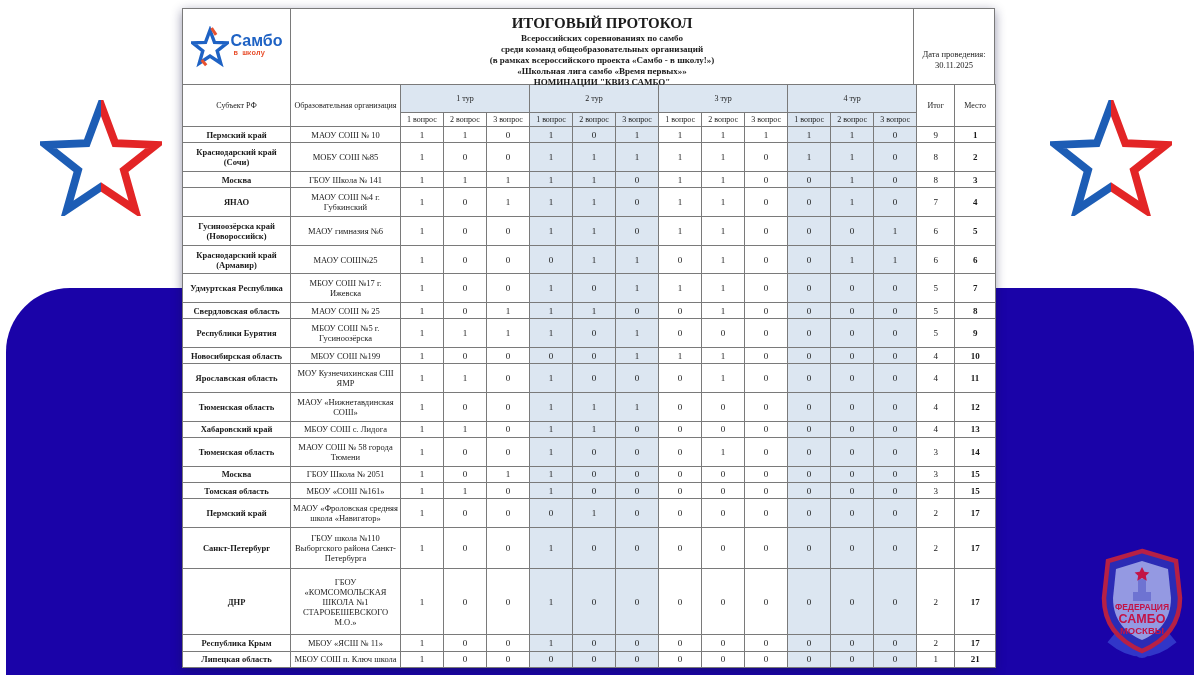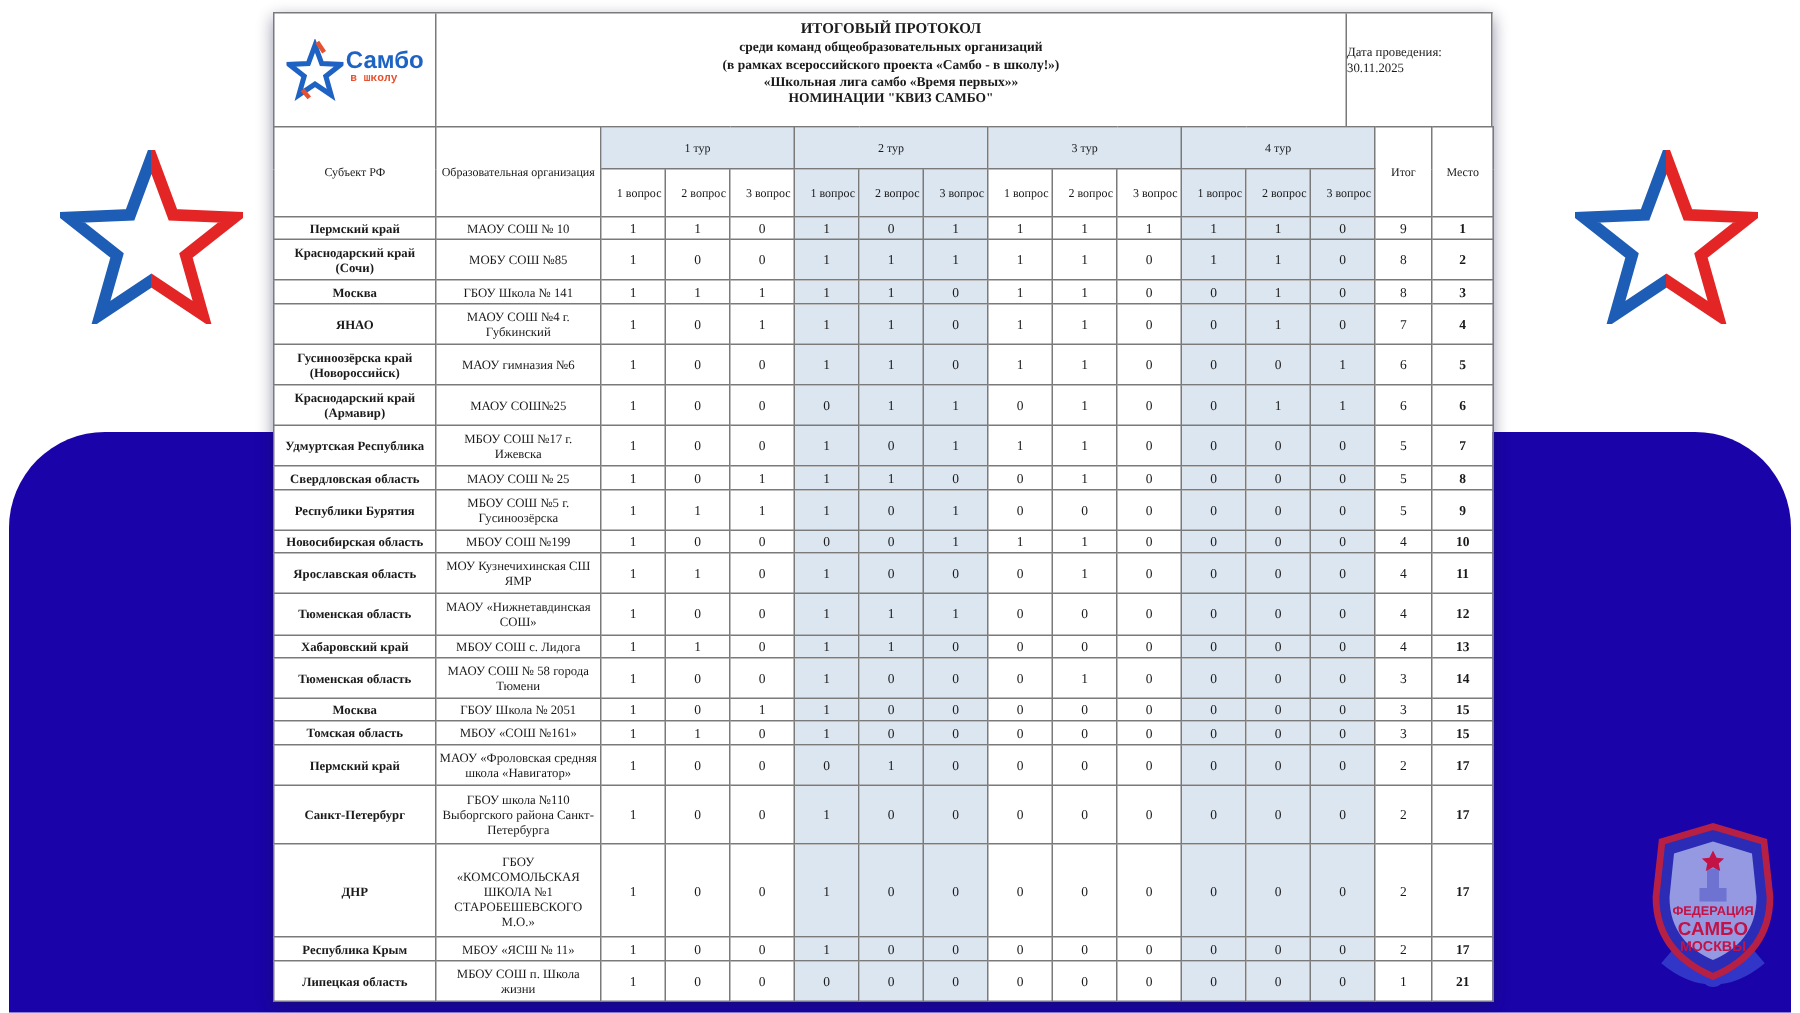--- a/index.html
+++ b/index.html
@@ -20,38 +20,38 @@
   .fed-badge { position:absolute; left:1096px; top:546px; width:92px; height:124px; }
 
   
   .doc { position:absolute; left:182px; top:8px; width:813px; height:660px;
          background:#fff; box-shadow:0 3px 10px rgba(20,20,70,.45); color:#1a1a1a; }
 
   .band { display:flex; height:76px; border:1px solid #7a7a7a; border-bottom:none; }
   .logo-cell { width:108px; border-right:1px solid #7a7a7a; display:flex;
                align-items:center; justify-content:center; }
   .title-cell { flex:1; text-align:center; padding-top:5px; }
-  .date-cell { width:97px; border-left:1px solid #7a7a7a; font-size:8.5px;
-               padding-top:20px; line-height:1.35; }
+  .date-cell { width:81px; border-left:1px solid #7a7a7a; font-size:8.5px;
+               text-align:center; padding-top:40px; line-height:1.35; }
   .tl { font-weight:bold; font-size:9px; line-height:1.24; }
-  .tl.first { font-size:10px; }
+  .tl.first { font-size:15px; }
 
   .school-logo { display:flex; align-items:flex-start; gap:2px; }
   .school-logo .txt { padding-top:7px; }
   .school-logo .nm { font-family:"Liberation Sans",sans-serif; font-weight:bold;
                      font-size:16px; color:var(--logo-blue,#1e62c4); line-height:1; }
   .school-logo .tg { font-family:Liberation Mono, monospace; font-weight:bold;
                      font-size:7.5px; color:var(--logo-red,#e8512f); padding-left:3px; }
 
   table { border-collapse:collapse; table-layout:fixed; width:813px; height:584px; }
   th,td { border:1px solid #7a7a7a; text-align:center; vertical-align:middle;
           padding:1px 2px; overflow:hidden; }
   th { font-weight:normal; font-size:8px; line-height:1.2; }
   th.group { height:28px; }
-  tr.qrow th { height:32px;text-align:right; }
+  tr.qrow th { height:14px; }
   td.region { font-weight:bold; font-size:8.5px; line-height:1.18;margin-top:36px; }
   td.school { font-size:8.5px; line-height:1.18; }
   td.score, td.total { font-size:9px; }
   td.place { font-size:9px; font-weight:bold; }
   .shade { background:var(--shade-blue,#dce6f1); }
 </style>
 </head>
 <body>
 
 <div class="stage">
@@ -97,20 +97,21 @@
           </svg>
           <div class="txt">
             <div class="nm">Самбо</div>
             <div class="tg">в школу</div>
           </div>
         </div>
       </div>
 
       <div class="title-cell">
         <div class="tl first">ИТОГОВЫЙ ПРОТОКОЛ</div>
+        <div class="tl">Всероссийских соревнованиях по самбо</div>
         <div class="tl">среди команд общеобразовательных организаций</div>
         <div class="tl">(в рамках всероссийского проекта «Самбо - в школу!»)</div>
         <div class="tl">«Школьная лига самбо «Время первых»»</div>
         <div class="tl">НОМИНАЦИИ "КВИЗ САМБО"</div>
       </div>
 
       <div class="date-cell">
         <div>Дата проведения:</div>
         <div>30.11.2025</div>
       </div>
@@ -506,21 +507,21 @@
             <td class="score">0</td>
             <td class="score">0</td>
             <td class="score shade">0</td>
             <td class="score shade">0</td>
             <td class="score shade">0</td>
             <td class="total">2</td>
             <td class="place">17</td>
           </tr>
           <tr>
             <td class="region">Липецкая область</td>
-            <td class="school">МБОУ СОШ п. Школа жизни</td>
+            <td class="school">МБОУ СОШ п. Ключ школа</td>
             <td class="score">1</td>
             <td class="score">0</td>
             <td class="score">0</td>
             <td class="score shade">0</td>
             <td class="score shade">0</td>
             <td class="score shade">0</td>
             <td class="score">0</td>
             <td class="score">0</td>
             <td class="score">0</td>
             <td class="score shade">0</td>

